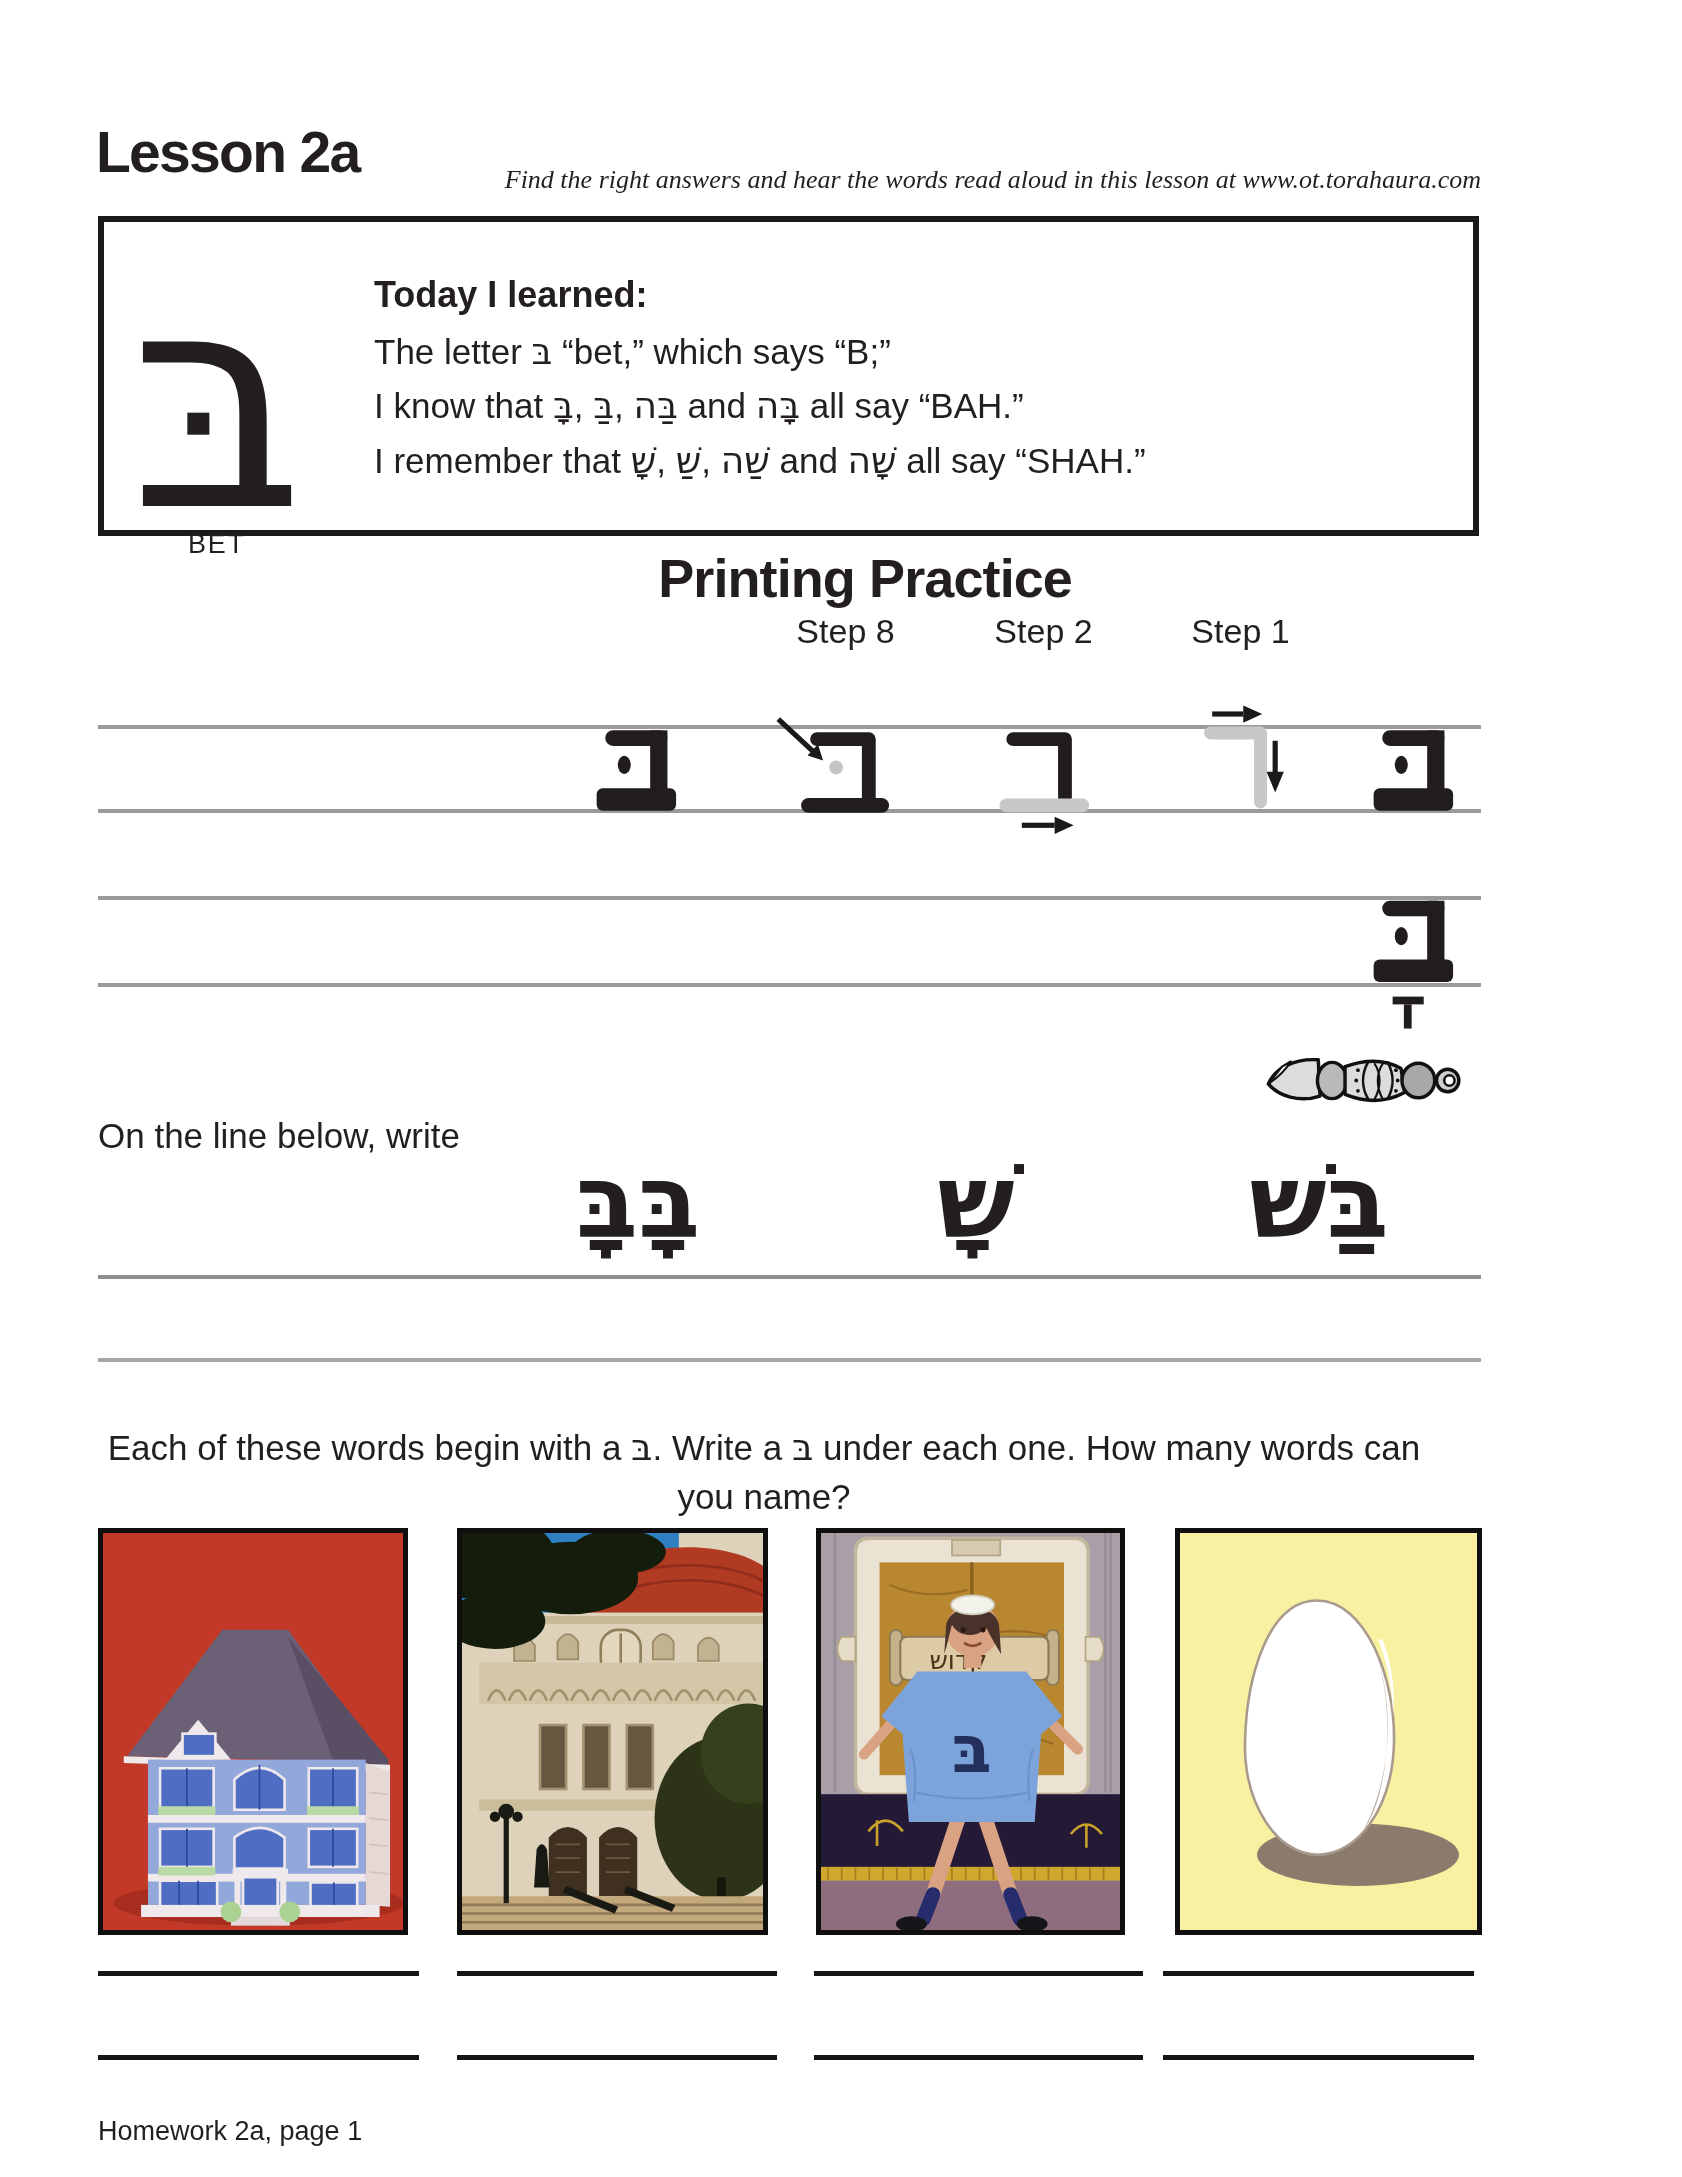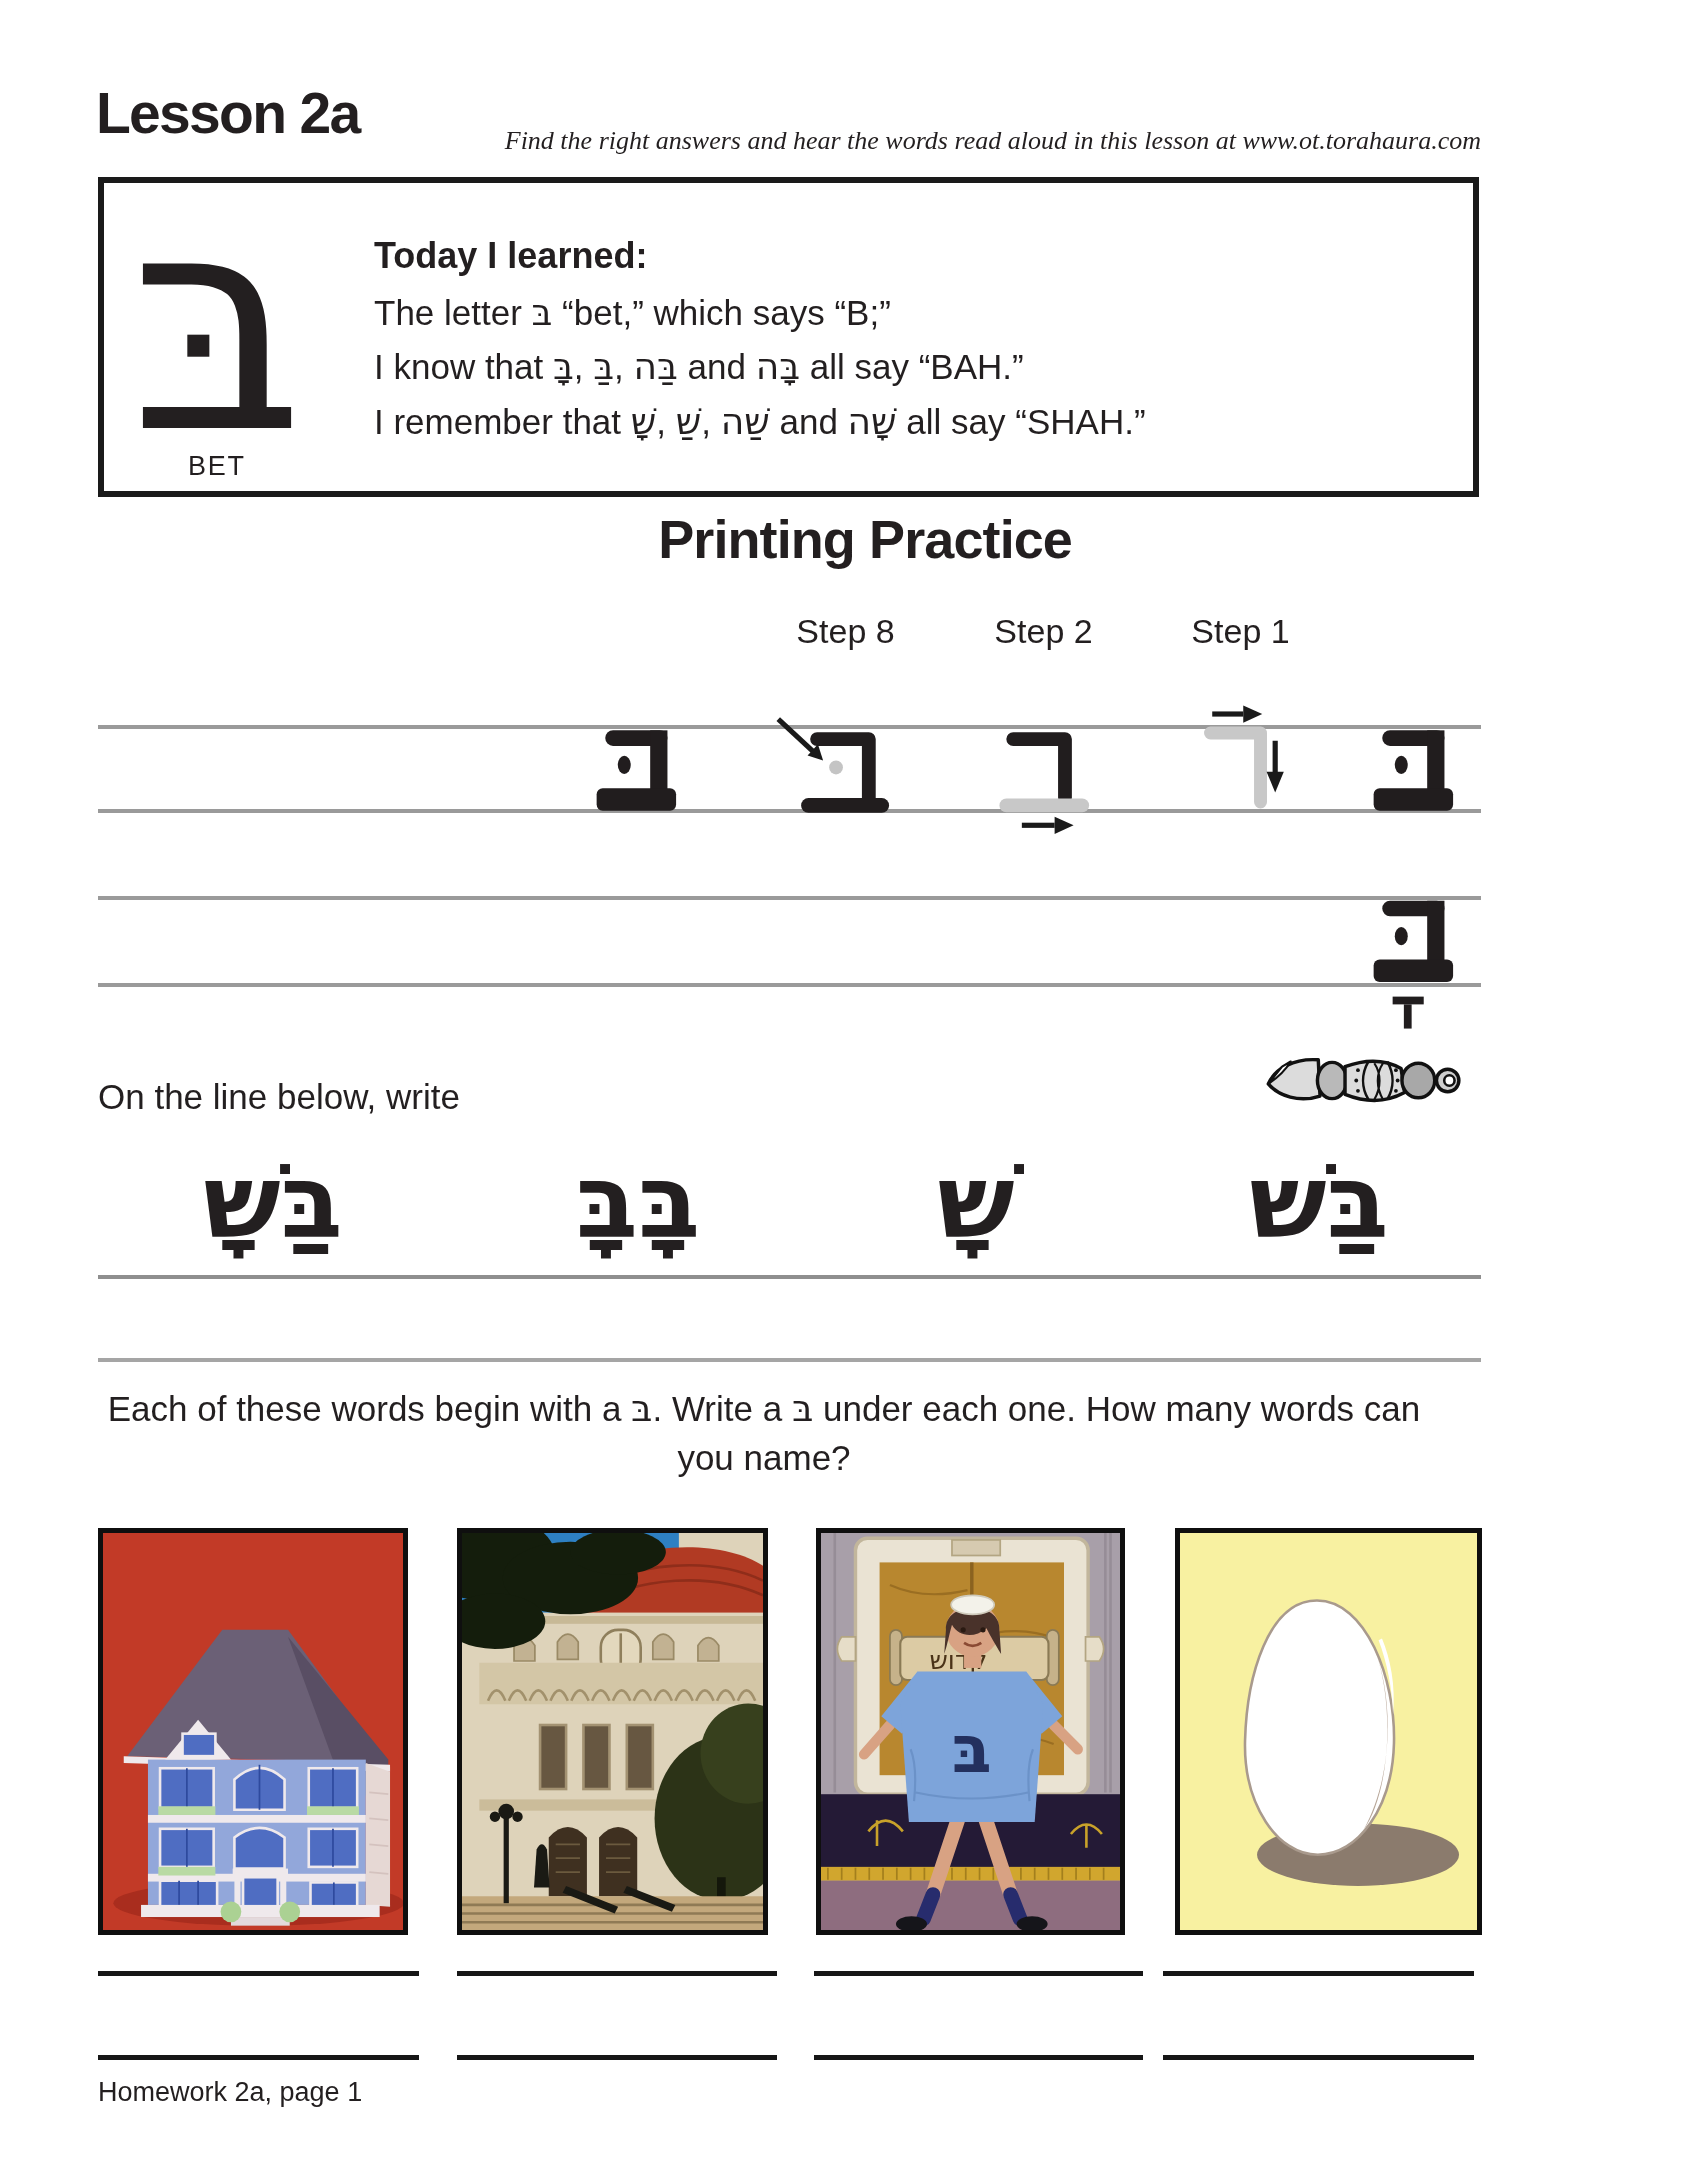--- a/index.html
+++ b/index.html
@@ -1,18 +1,18 @@
 <!DOCTYPE html>
 <html style="font-size:14px"><head>
 <meta charset="utf-8">
 <style>
   html,body{margin:0;padding:0;background:#e8e8e8;}
   #page{position:relative;width:1683px;height:2177px;background:#ffffff;overflow:hidden;
         font-family:"Liberation Sans",sans-serif;color:#231f20;}
-  .abs{position:absolute;}
+  .abs{position:absolute;margin-top:39px;}
   .heb{font-family:"DejaVu Sans",sans-serif;direction:rtl;unicode-bidi:isolate;}
   .rule{position:absolute;height:3.5px;background:#9a9a9a;}
   .ansline{position:absolute;height:5.2px;background:#161616;}
   #lesson-title{left:96px;top:80px;font-size:57px;font-weight:900;letter-spacing:-1.7px;}
   #tagline{right:202px;top:126px;font-size:26px;font-style:italic;
            font-family:"Liberation Serif",serif;text-align:right;}
   #letter-box{left:98px;top:177px;width:1369px;height:308px;border:6px solid #1a1a1a;}
   #big-letter{left:26px;top:-8.6px;font-size:301px;line-height:301px;color:#231f20;}
   #letter-name{left:84px;top:268px;font-size:27px;letter-spacing:1.7px;}
   .box-line{position:absolute;left:270px;white-space:nowrap;font-size:35px;}
@@ -134,21 +134,20 @@
         <circle cx="116" cy="40" r="2.2"></circle>
         <circle cx="118" cy="52" r="2.2"></circle>
       <circle cx="162" cy="28" r="2.2"></circle>
         <circle cx="164" cy="40" r="2.2"></circle>
         <circle cx="162" cy="52" r="2.2"></circle>
     </g>
   </svg>
 
   <div class="abs" id="write-instr">On the line below, write</div>
 
-  <div class="heb heb-word" style="left:165px;width:216px">בַּשָׁ</div>
   <div class="heb heb-word" style="left:530px;width:216px">בָּבָּ</div>
   <div class="heb heb-word" style="left:868px;width:216px">שָׁ</div>
   <div class="heb heb-word" style="left:1211px;width:216px">בַּשׁ</div>
 
   <div class="rule" style="left:98px;top:1275px;width:1383px;background:#8f8f8f"></div>
   <div class="rule" style="left:98px;top:1358px;width:1383px;background:#a5a5a5"></div>
 
   <div class="abs" id="name-instr"><span>Each of these words begin with a </span><span class="heb">בּ</span><span>. Write a </span><span class="heb">בּ</span><span> under each one. How many words can you name?</span></div>
 
   <div class="photo" style="left:98px;width:300px">

